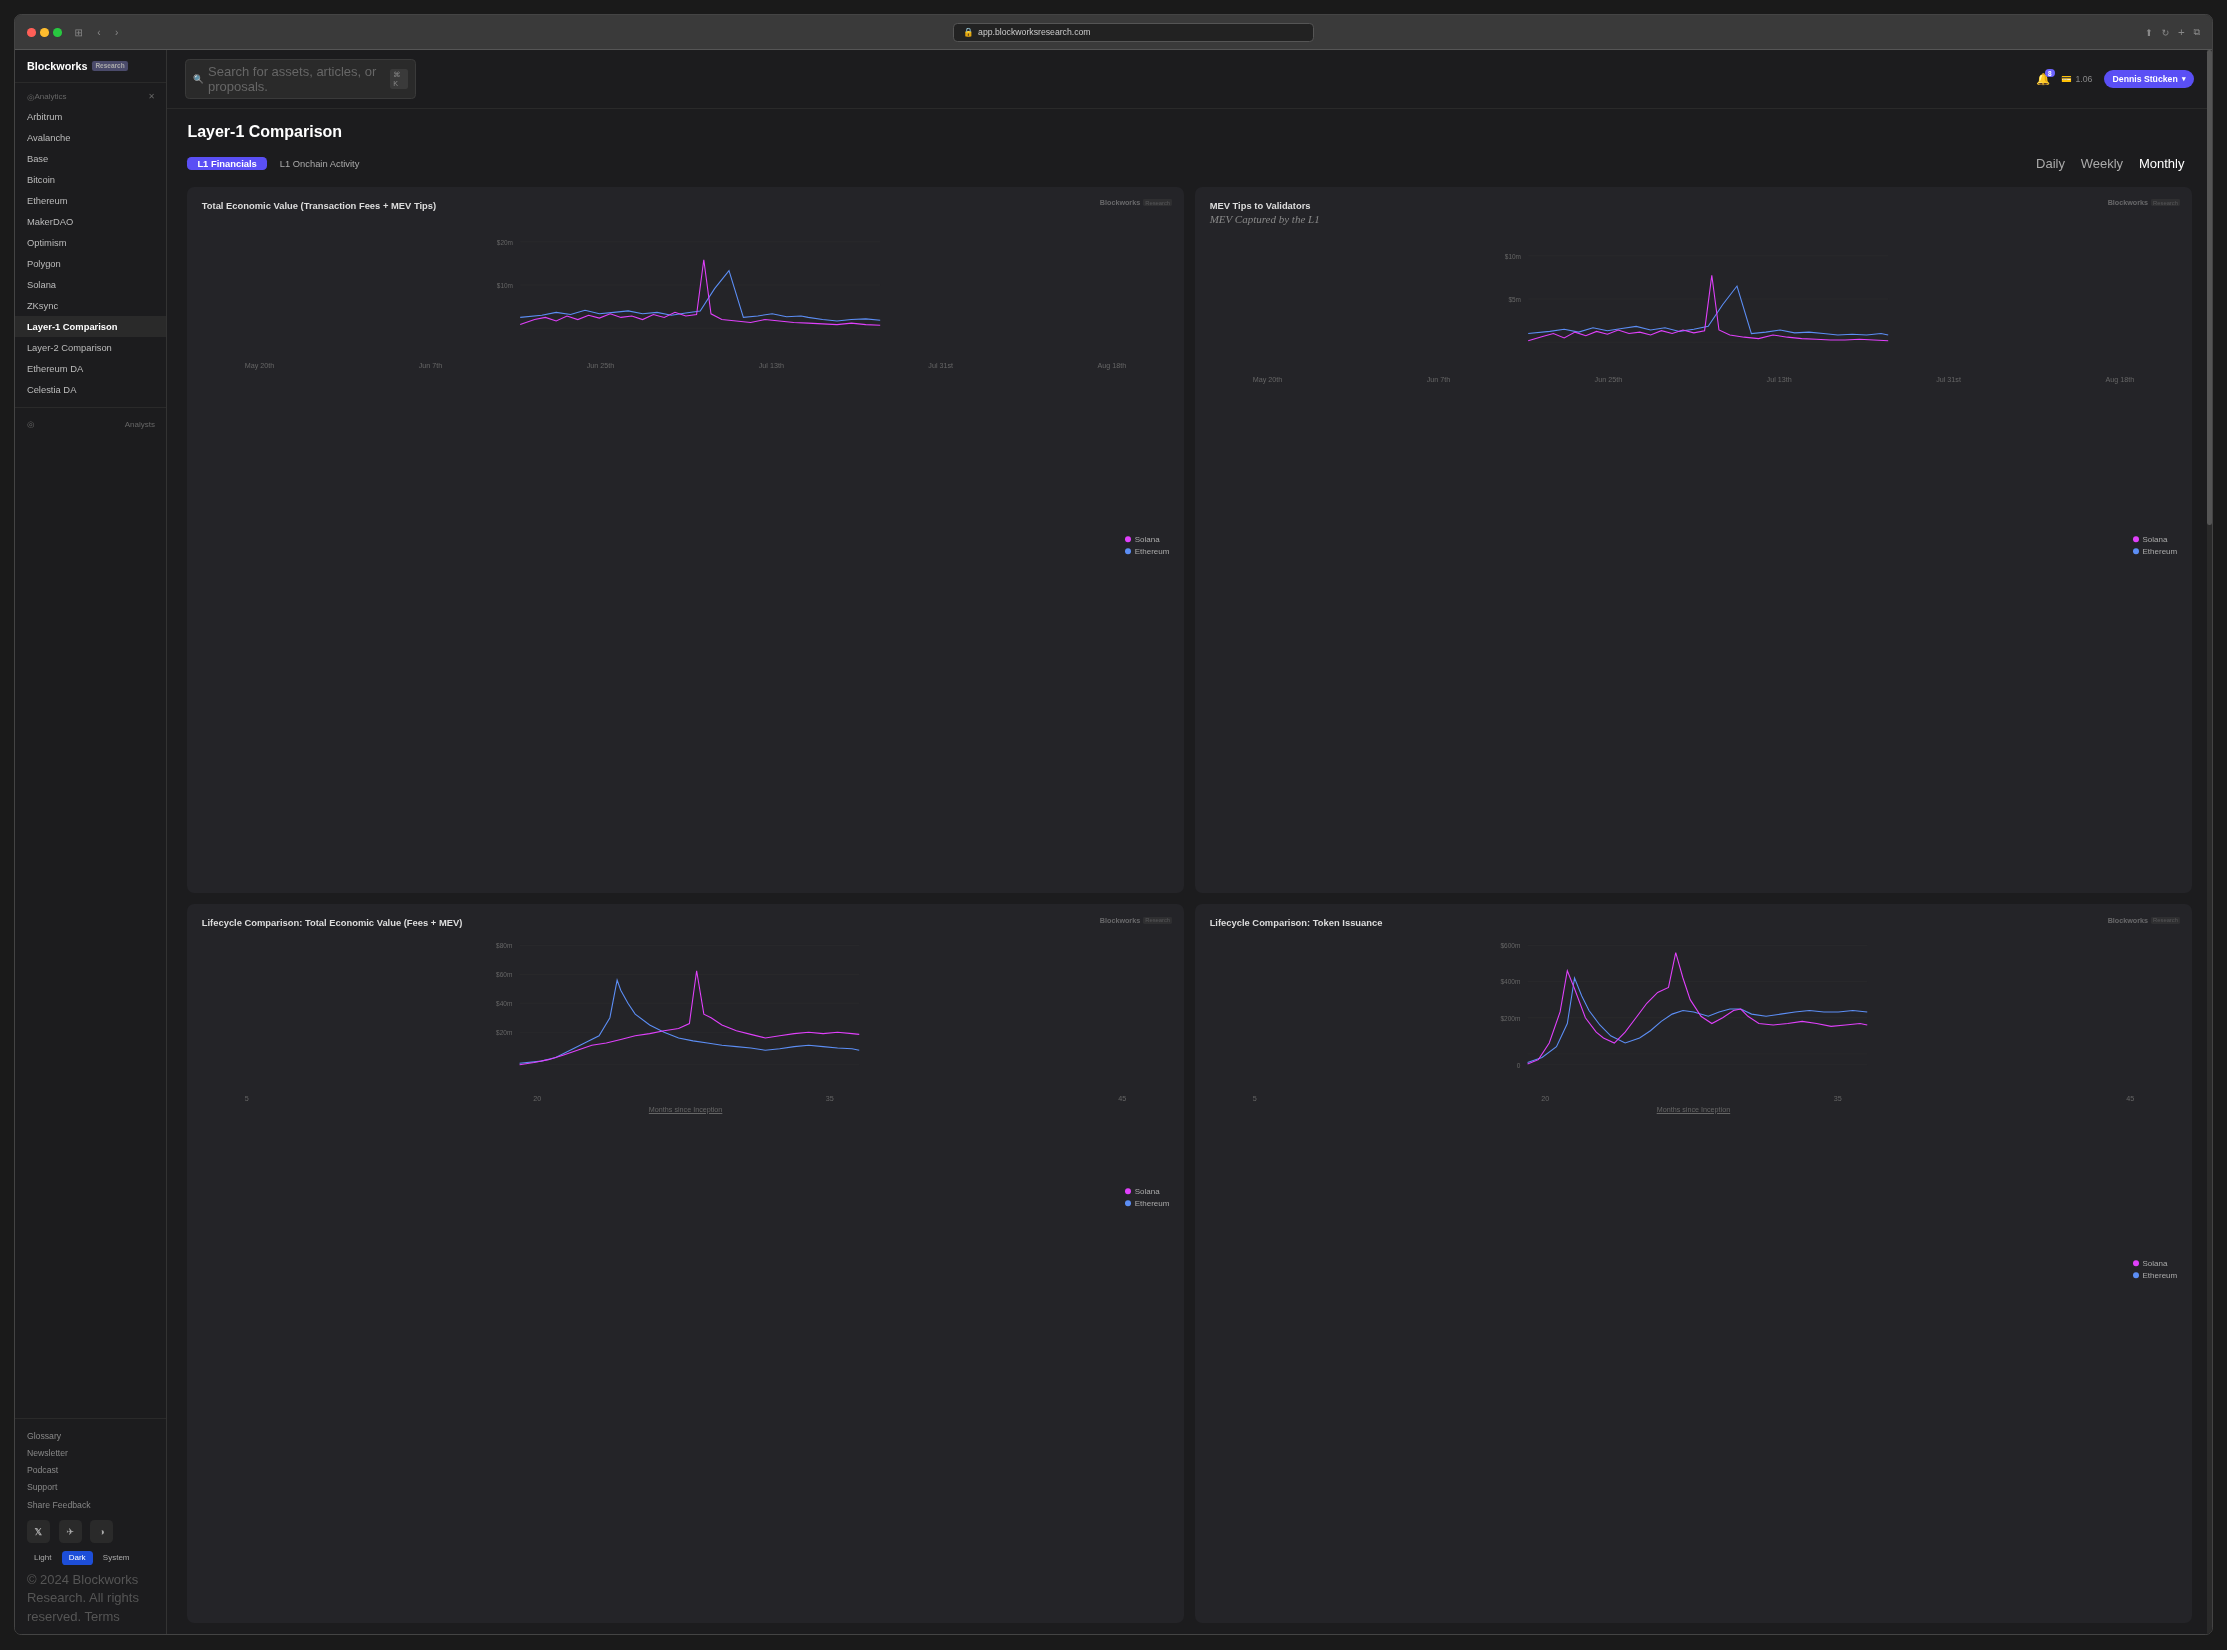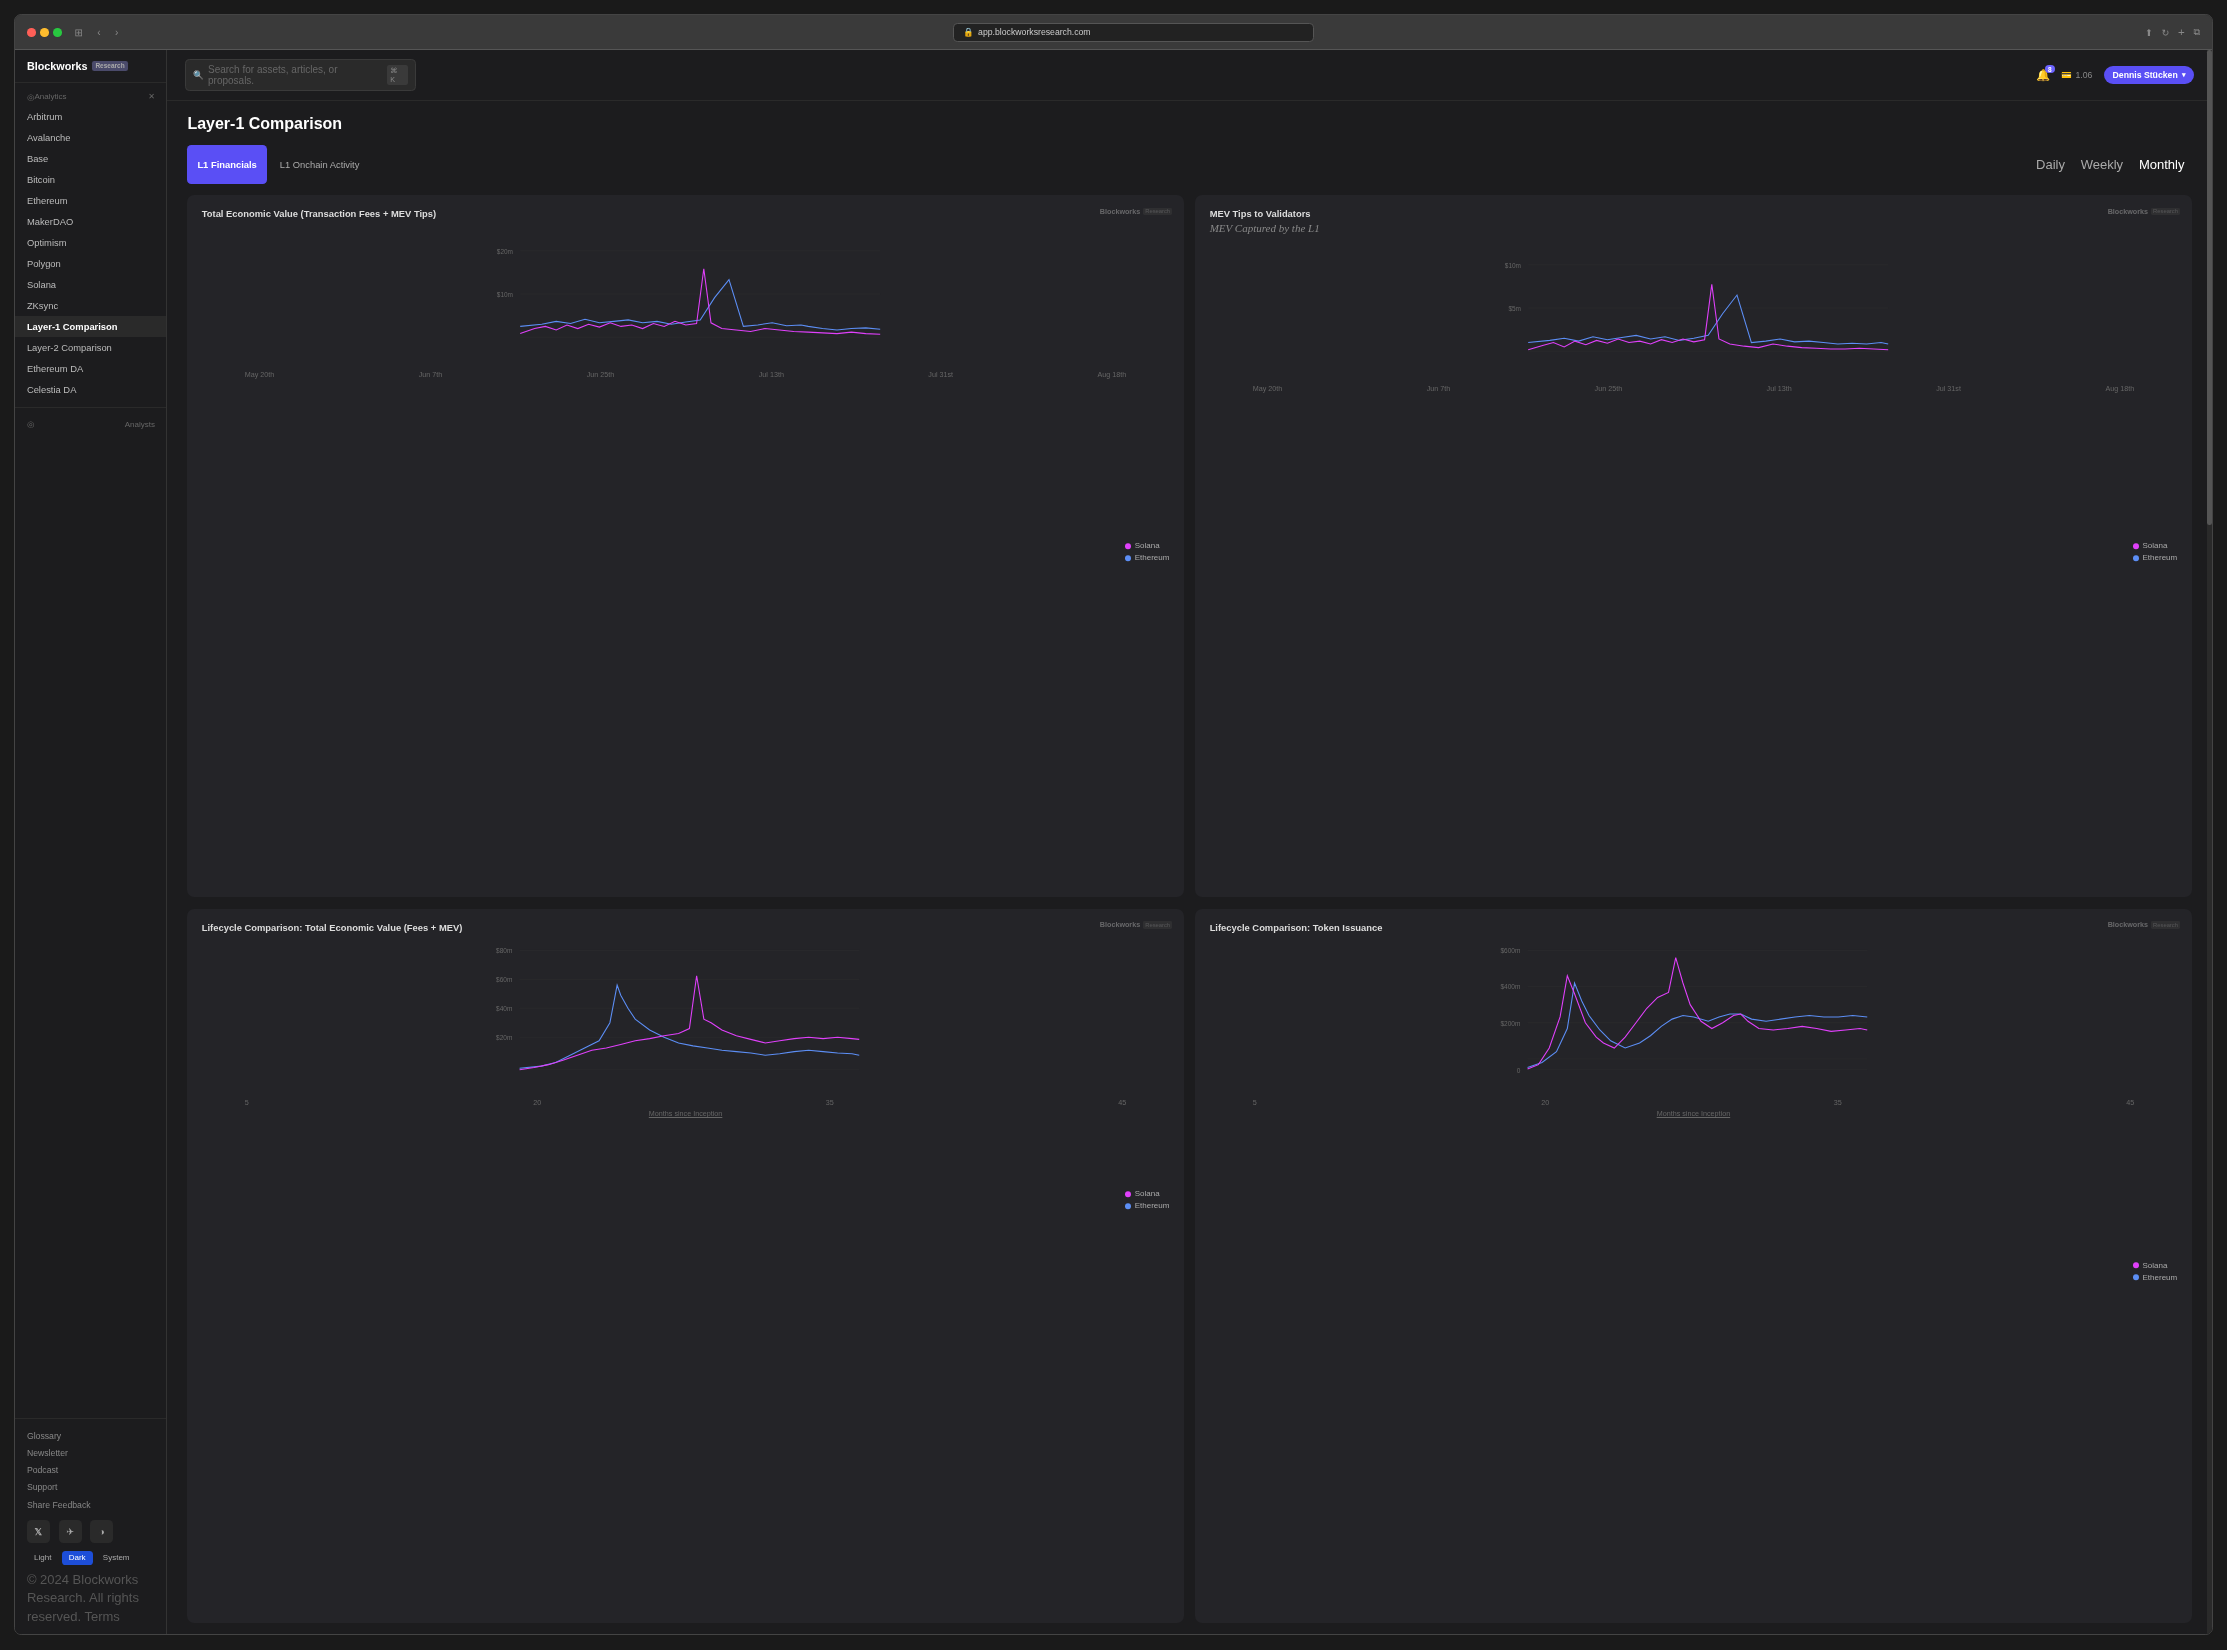--- a/index.html
+++ b/index.html
@@ -219,21 +219,21 @@
     }
     .tab-bar {
       display: flex;
       align-items: center;
       justify-content: space-between;
       margin-bottom: 0;
       padding-bottom: 0;
     }
     .tabs { display: flex; gap: 2.9px; }
     .tab {
-      padding: 14px 10px;
+      padding: 1px 10px;
       border-radius: 4.3px;
       font-size: 9.4px;
       cursor: pointer;
       color: #aaa;
       background: none;
       border: none;
     }
     .tab.active { background: #5a4ff5; color: #fff; font-weight: 600; }
     .time-toggles { display: flex; gap: 1.4px; }
     .time-toggle {
@@ -467,21 +467,21 @@
 
         <div class="sidebar-copyright">© 2024 Blockworks Research. All rights reserved. Terms</div>
       </div>
     </div>
 
     <div style="flex:1;display:flex;flex-direction:column;overflow:hidden;position:relative;">
 
       <div class="top-header">
         <div class="search-bar" style="width:231px;">
           <span style="color:#666;">🔍</span>
-          <span style="color:#666;font-size:10px;">Search for assets, articles, or proposals.</span>
+          <span style="color:#666;font-size:13px;">Search for assets, articles, or proposals.</span>
           <span class="search-bar-shortcut">⌘ K</span>
         </div>
         <div class="header-icons">
           <div class="header-bell">
             <span style="font-size:11.5px;color:#aaa;">🔔</span>
             <span class="header-badge">8</span>
           </div>
           <div style="display:flex;align-items:center;gap:2.9px;">
             <span style="font-size:8.7px;color:#aaa;">💳</span>
             <span class="header-credit">1.06</span>

